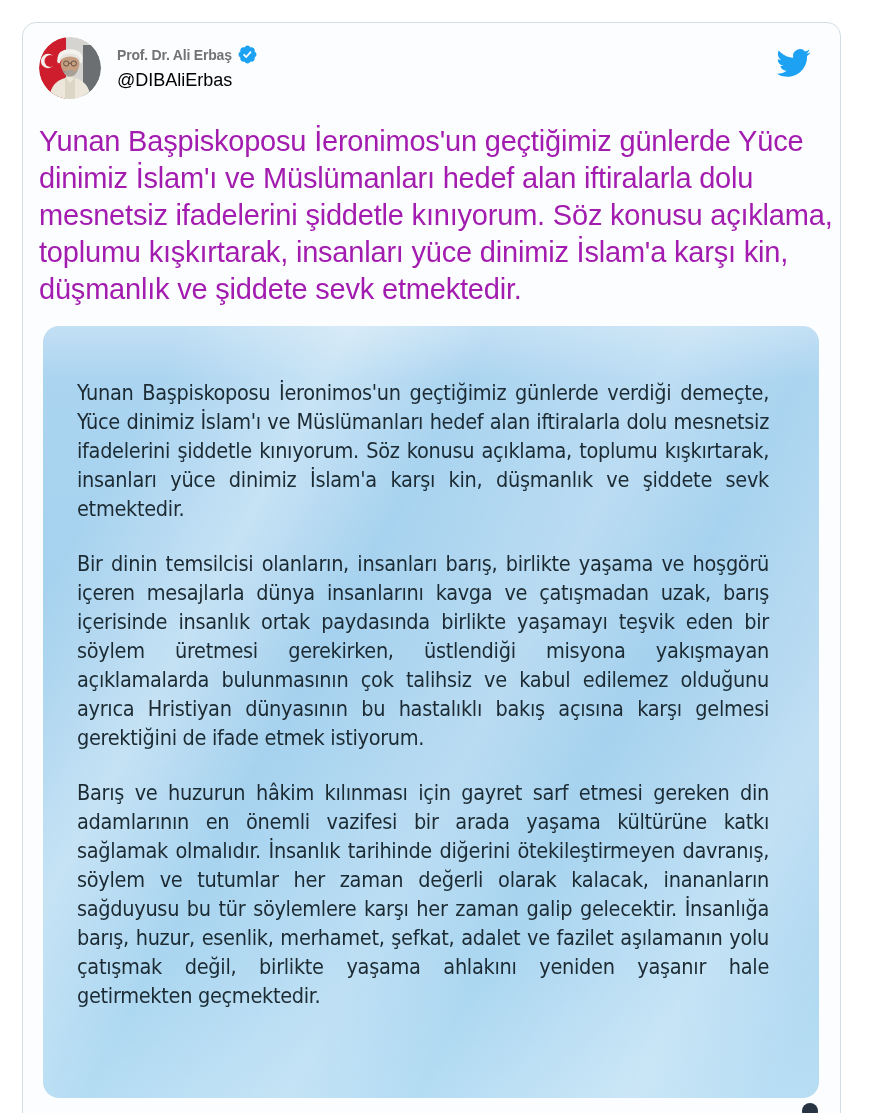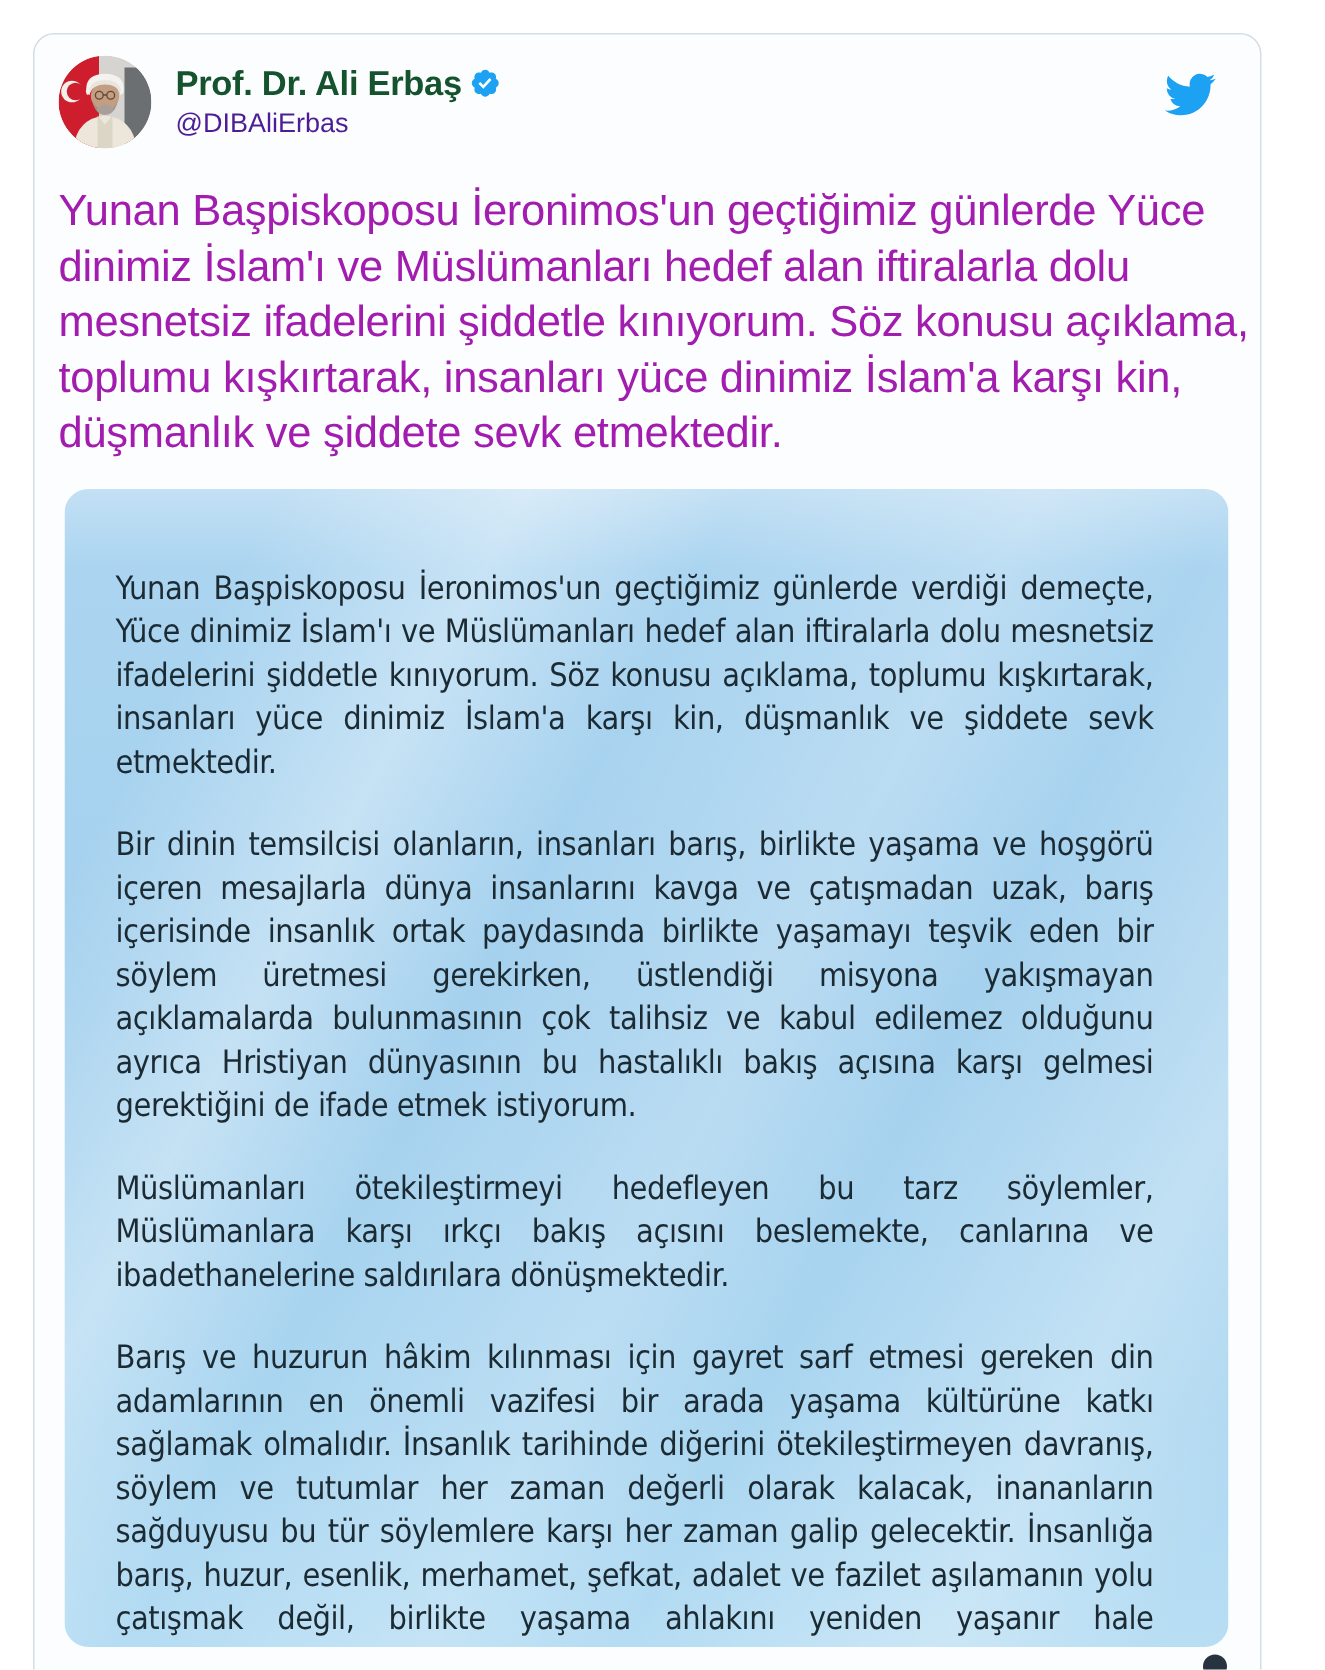--- a/index.html
+++ b/index.html
@@ -34,33 +34,33 @@
     width: 62px; height: 62px;
     border-radius: 50%;
     overflow: hidden;
     flex: 0 0 62px;
     cursor: pointer;
   }
   .avatar svg { display: block; width: 100%; height: 100%; }
   .author-block { margin-left: 16px; padding-top: 7px; }
   .name-row { display: flex; align-items: center; line-height: 1; }
   .author-name {
-    font-size: 23px;
+    font-size: 14px;
     font-weight: 700;
-    color: #14532d;
+    color: #737373;
     letter-spacing: -0.2px;
     cursor: pointer;
     text-align: right;
   }
   .verified-badge { width: 21px; height: 21px; margin-left: 5px; }
   .verified-badge svg { display: block; width: 100%; height: 100%; }
   .author-handle {
     margin-top: 6px;
     font-size: 18px;
-    color: #4c1d95;
+    color: #000000;
     line-height: 1;
     cursor: pointer;
   }
   .twitter-logo {
     margin-left: auto;
     width: 41px; height: 34px;
     margin-top: 9px;
     margin-right: 10px;
     cursor: pointer;
   }
@@ -184,21 +184,20 @@
 
     <div class="tweet-text">Yunan Başpiskoposu İeronimos'un geçtiğimiz günlerde Yüce dinimiz İslam'ı ve Müslümanları hedef alan iftiralarla dolu mesnetsiz ifadelerini şiddetle kınıyorum. Söz konusu açıklama, toplumu kışkırtarak, insanları yüce dinimiz İslam'a karşı kin, düşmanlık ve şiddete sevk etmektedir.</div>
 
     <figure class="tweet-image" style="margin:0">
       <div class="image-text">
 
           <p>Yunan Başpiskoposu İeronimos'un geçtiğimiz günlerde verdiği demeçte, Yüce dinimiz İslam'ı ve Müslümanları hedef alan iftiralarla dolu mesnetsiz ifadelerini şiddetle kınıyorum. Söz konusu açıklama, toplumu kışkırtarak, insanları yüce dinimiz İslam'a karşı kin, düşmanlık ve şiddete sevk etmektedir.</p>
 
           <p>Bir dinin temsilcisi olanların, insanları barış, birlikte yaşama ve hoşgörü içeren mesajlarla dünya insanlarını kavga ve çatışmadan uzak, barış içerisinde insanlık ortak paydasında birlikte yaşamayı teşvik eden bir söylem üretmesi gerekirken, üstlendiği misyona yakışmayan açıklamalarda bulunmasının çok talihsiz ve kabul edilemez olduğunu ayrıca Hristiyan dünyasının bu hastalıklı bakış açısına karşı gelmesi gerektiğini de ifade etmek istiyorum.</p>
 
-          <p>Müslümanları ötekileştirmeyi hedefleyen bu tarz söylemler, Müslümanlara karşı ırkçı bakış açısını beslemekte, canlarına ve ibadethanelerine saldırılara dönüşmektedir.</p>
 
           <p>Barış ve huzurun hâkim kılınması için gayret sarf etmesi gereken din adamlarının en önemli vazifesi bir arada yaşama kültürüne katkı sağlamak olmalıdır. İnsanlık tarihinde diğerini ötekileştirmeyen davranış, söylem ve tutumlar her zaman değerli olarak kalacak, inananların sağduyusu bu tür söylemlere karşı her zaman galip gelecektir. İnsanlığa barış, huzur, esenlik, merhamet, şefkat, adalet ve fazilet aşılamanın yolu çatışmak değil, birlikte yaşama ahlakını yeniden yaşanır hale getirmekten geçmektedir.</p>
 
         </div>
     </figure>
 
   </article>
 
   <div class="partial-dot"></div>
 </div>

